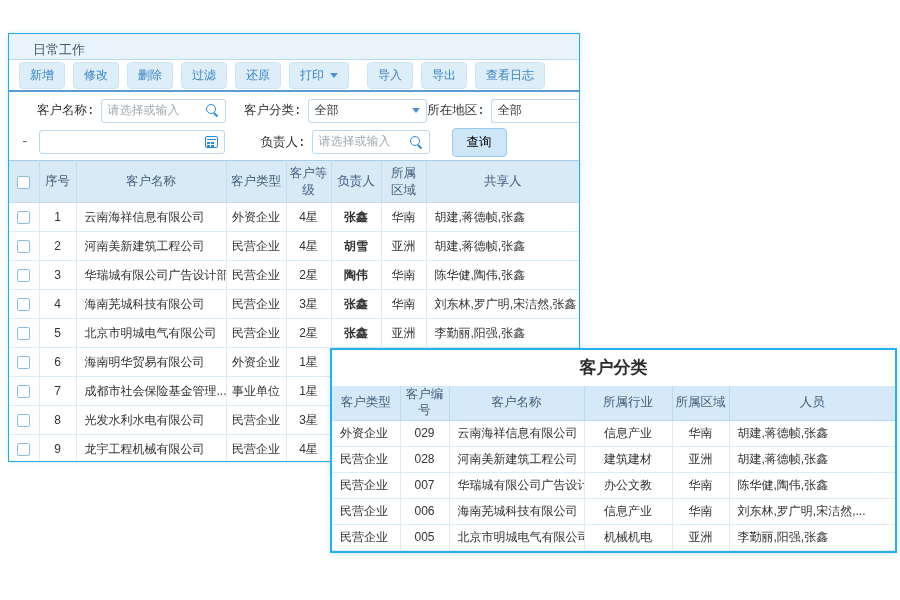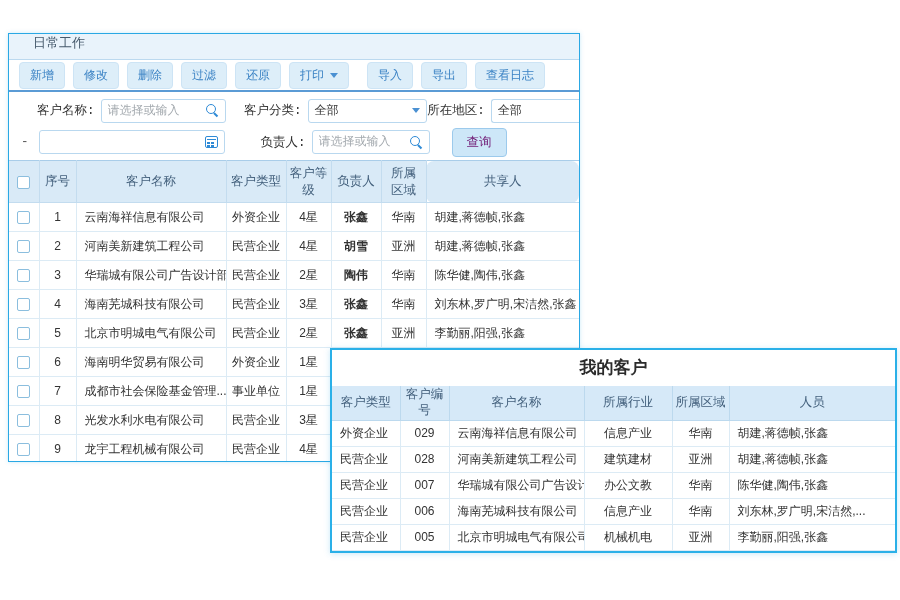--- a/index.html
+++ b/index.html
@@ -8,21 +8,21 @@
     position:relative; width:900px; height:600px; background:#ffffff;
     font-family:"Liberation Sans","DejaVu Sans",sans-serif; overflow:hidden;
   }
 
   
   .main-panel {
     position:absolute; left:8px; top:33px; width:572px; height:429px;
     background:#fff; border:1px solid #2aa8e4; overflow:hidden;
     box-shadow:0 0 4px rgba(42,168,228,.25);
   }
-  .tabbar { height:26px; background:#e9f3fb; border-bottom:1px solid #bcd9ef; display:flex; align-items:flex-start; padding-left:10px; }
+  .tabbar { height:26px; background:#e9f3fb; border-bottom:1px solid #bcd9ef; display:flex; align-items:flex-end; padding-left:10px; }
   .tab { display:flex; align-items:center; padding:0 14px; font-size:13px; color:#45596b; cursor:pointer; }
   .tab.active { background:#fff; color:#222; font-weight:bold; border-bottom:2px solid #4c96d6; }
   .tab .close { margin-left:7px; font-weight:normal; color:#9db4c6; font-size:13px; line-height:1; }
 
   .toolbar { height:32px; display:flex; align-items:center; padding:0 10px; border-bottom:2px solid #5b9bd5; }
   .tbtn {
     background:#ddeef9; color:#3a82c4; border:1px solid #cde4f5; border-radius:4px;
     font-size:12px; padding:4px 10px; margin-right:8px; cursor:pointer; display:flex; align-items:center;
     font-family:inherit;
   }
@@ -39,21 +39,21 @@
     display:flex; align-items:center; padding:0 6px; overflow:hidden;
   }
   .fbox input { border:none; outline:none; flex:1; min-width:0; font-size:12px; color:#333; font-family:inherit; background:transparent; }
   .fbox input::placeholder { color:#a3a9ae; }
   .fselect { justify-content:space-between; cursor:pointer; }
   .fselect .sel-text { font-size:12px; color:#333; }
   .w128{width:128px} .w122{width:122px} .w90{width:90px; border-right:none; border-radius:3px 0 0 3px;} .w186{width:186px} .w118{width:118px}
   .g18{margin-left:18px} .g24{} .g36{margin-left:36px} .g22{margin-left:22px}
   .dash { color:#555; margin-right:10px; }
   .qbtn {
-    background:#cde7f8; color:#701a75; border:1px solid #9ccaec; border-radius:4px;
+    background:#cde7f8; color:#000000; border:1px solid #9ccaec; border-radius:4px;
     font-size:12.5px; padding:5px 14px; cursor:pointer; font-family:inherit;
   }
 
   
   .search-icon { width:13px; height:13px; position:relative; flex:none; margin-left:4px; }
   .search-icon::before { content:""; position:absolute; left:0; top:0; width:8px; height:8px; border:1.6px solid #2e8ad6; border-radius:50%; }
   .search-icon::after { content:""; position:absolute; left:8px; top:8px; width:5px; height:1.8px; background:#2e8ad6; transform:rotate(45deg); transform-origin:left center; }
   .calendar-icon { width:13px; height:12px; border:1.4px solid #2e8ad6; border-radius:2px; position:relative; flex:none; margin-left:4px; }
   .calendar-icon::before { content:""; position:absolute; left:1px; right:1px; top:2px; height:1.4px; background:#2e8ad6; }
   .calendar-icon::after { content:""; position:absolute; left:1px; top:5px; width:3px; height:2px; background:#2e8ad6; box-shadow:4px 0 0 #2e8ad6, 0 3px 0 #2e8ad6, 4px 3px 0 #2e8ad6; }
@@ -63,21 +63,21 @@
   .grid th {
     background:#d9eaf7; color:#44617d; font-weight:normal; font-size:12.5px;
     height:42px; border-right:1px solid #c3dcef; border-bottom:1px solid #c3dcef;
     white-space:pre-line; line-height:1.3; text-align:center; padding:0 2px;
   }
   .grid td {
     height:29px; font-size:12px; color:#333; background:#fff;
     border-right:1px solid #dcebf5; border-bottom:1px solid #dcebf5;
     text-align:center; padding:0 4px; overflow:hidden; white-space:nowrap;
   }
-  .grid th:last-child, .grid td:last-child { border-right:none;border-radius:8px; }
+  .grid th:last-child, .grid td:last-child { border-right:none; }
   #main-table th:nth-child(1), #main-table td:nth-child(1) { width:30px; }
   #main-table th:nth-child(2), #main-table td:nth-child(2) { width:37px; }
   #main-table th:nth-child(3), #main-table td:nth-child(3) { width:150px; }
   #main-table th:nth-child(4), #main-table td:nth-child(4) { width:60px; }
   #main-table th:nth-child(5), #main-table td:nth-child(5) { width:45px; }
   #main-table th:nth-child(6), #main-table td:nth-child(6) { width:50px; }
   #main-table th:nth-child(7), #main-table td:nth-child(7) { width:45px; }
   #main-table td.name { text-align:left; padding-left:8px; padding-right:2px; }
   #main-table td.shared { text-align:left; padding-left:8px; }
   .link { color:#3a87c8; cursor:pointer; }
@@ -290,21 +290,21 @@
             <td>4星</td>
             <td class="link owner"></td>
             <td></td>
             <td class="shared"></td>
           </tr>
         </tbody>
     </table>
   </div>
 
   <div class="my-panel">
-    <div class="my-title">我的客户</div>
+    <div class="my-title">客户分类</div>
     <table id="my-table">
       <thead>
           <tr>
             <th>客户类型</th>
             <th>客户编
 号</th>
             <th>客户名称</th>
             <th>所属行业</th>
             <th>所属区域</th>
             <th>人员</th>

